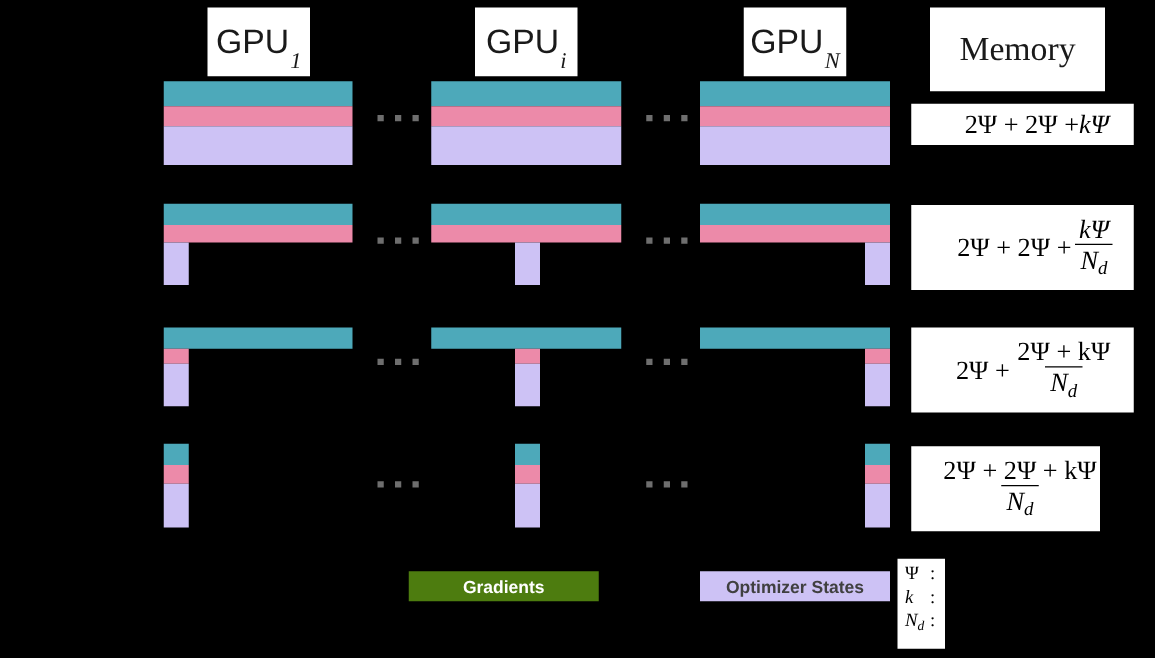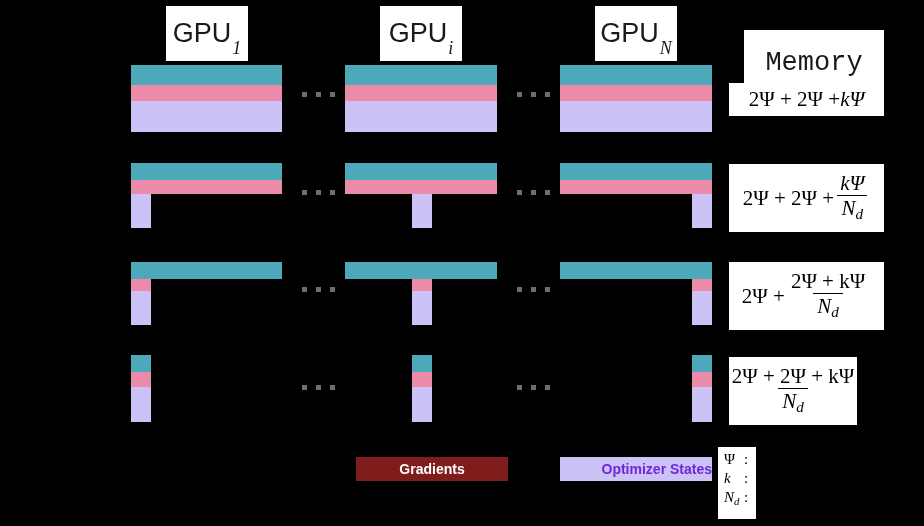--- a/index.html
+++ b/index.html
@@ -7,45 +7,45 @@
        font-family:"Liberation Sans",sans-serif;}
   #stage{position:relative;width:924px;height:526px;background:#000;}
 
   
   .chip{position:absolute;background:#fff;color:#1a1a1a;
         display:flex;align-items:center;justify-content:center;
         text-align:center;line-height:1;}
   .gpu-chip{font-size:27px;font-family:"Liberation Sans",sans-serif;}
   .gpu-chip .sub{font-family:"Liberation Serif",serif;font-style:italic;
         font-size:18px;align-self:flex-end;padding-bottom:4px;margin-left:1px;}
-  .mem-head{font-size:27px;font-family:Liberation Mono, monospace;margin-top:24px;}
+  .mem-head{font-size:27px;font-family:Liberation Serif, serif;}
 
   
   .formula{position:absolute;background:#fff;color:#000;
            font-family:"Liberation Serif",serif;font-size:21px;
            display:flex;align-items:center;justify-content:center;
-           white-space:nowrap;}
+           white-space:nowrap;padding-left:23px;}
   .frac{display:inline-flex;flex-direction:column;align-items:center;
         vertical-align:middle;margin:0 2px;line-height:1.05;}
   .frac .num{padding:0 4px 1px 4px;}
   .frac .den{padding:1px 4px 0 4px;border-top:1.6px solid #000;}
   .it{font-style:italic;}
   .sb{font-size:0.72em;font-style:italic;vertical-align:-0.28em;}
 
   
   .seg{position:absolute;}
 
   
   .dots{position:absolute;display:flex;gap:9px;align-items:center;}
   .dots i{display:block;width:5px;height:5px;background:#6e6e6e;}
 
   
   .legend{position:absolute;display:flex;align-items:center;
           justify-content:center;color:#fff;font-weight:bold;font-size:14px;}
-  .legend.lav{color:#6d28d9;justify-content:flex-end;}
+  .legend.lav{color:#404040;}
 
   
   .key{position:absolute;background:#fff;color:#000;
        font-family:"Liberation Serif",serif;font-size:15px;
        padding:3px 4px 3px 6px;box-sizing:border-box;}
   .key div{display:flex;line-height:1.28;}
   .key .sym{min-width:20px;display:inline-block;}
 </style>
 </head>
 <body>
@@ -182,21 +182,21 @@
       <i></i>
   </div>
 
   <div class="formula" style="left:729px;top:357px;width:128px;height:68px;">
     <span class="frac">
       <span class="num">2Ψ + 2Ψ + kΨ</span>
       <span class="den it">N<span class="sb">d</span></span>
     </span>
   </div>
 
-  <div class="legend" style="left:356px;top:457px;width:152px;height:24px;background:#7f1d1d;">
+  <div class="legend" style="left:327px;top:457px;width:152px;height:24px;background:#4d7c0f;">
     <span>Gradients</span>
   </div>
   <div class="legend lav" style="left:560px;top:457px;width:152px;height:24px;background:#cdc2f5;">
     <span>Optimizer States</span>
   </div>
 
   <div class="key" style="left:718px;top:447px;width:38px;height:72px;">
     <div>
       <span class="sym">Ψ</span>
       <span>:</span>

